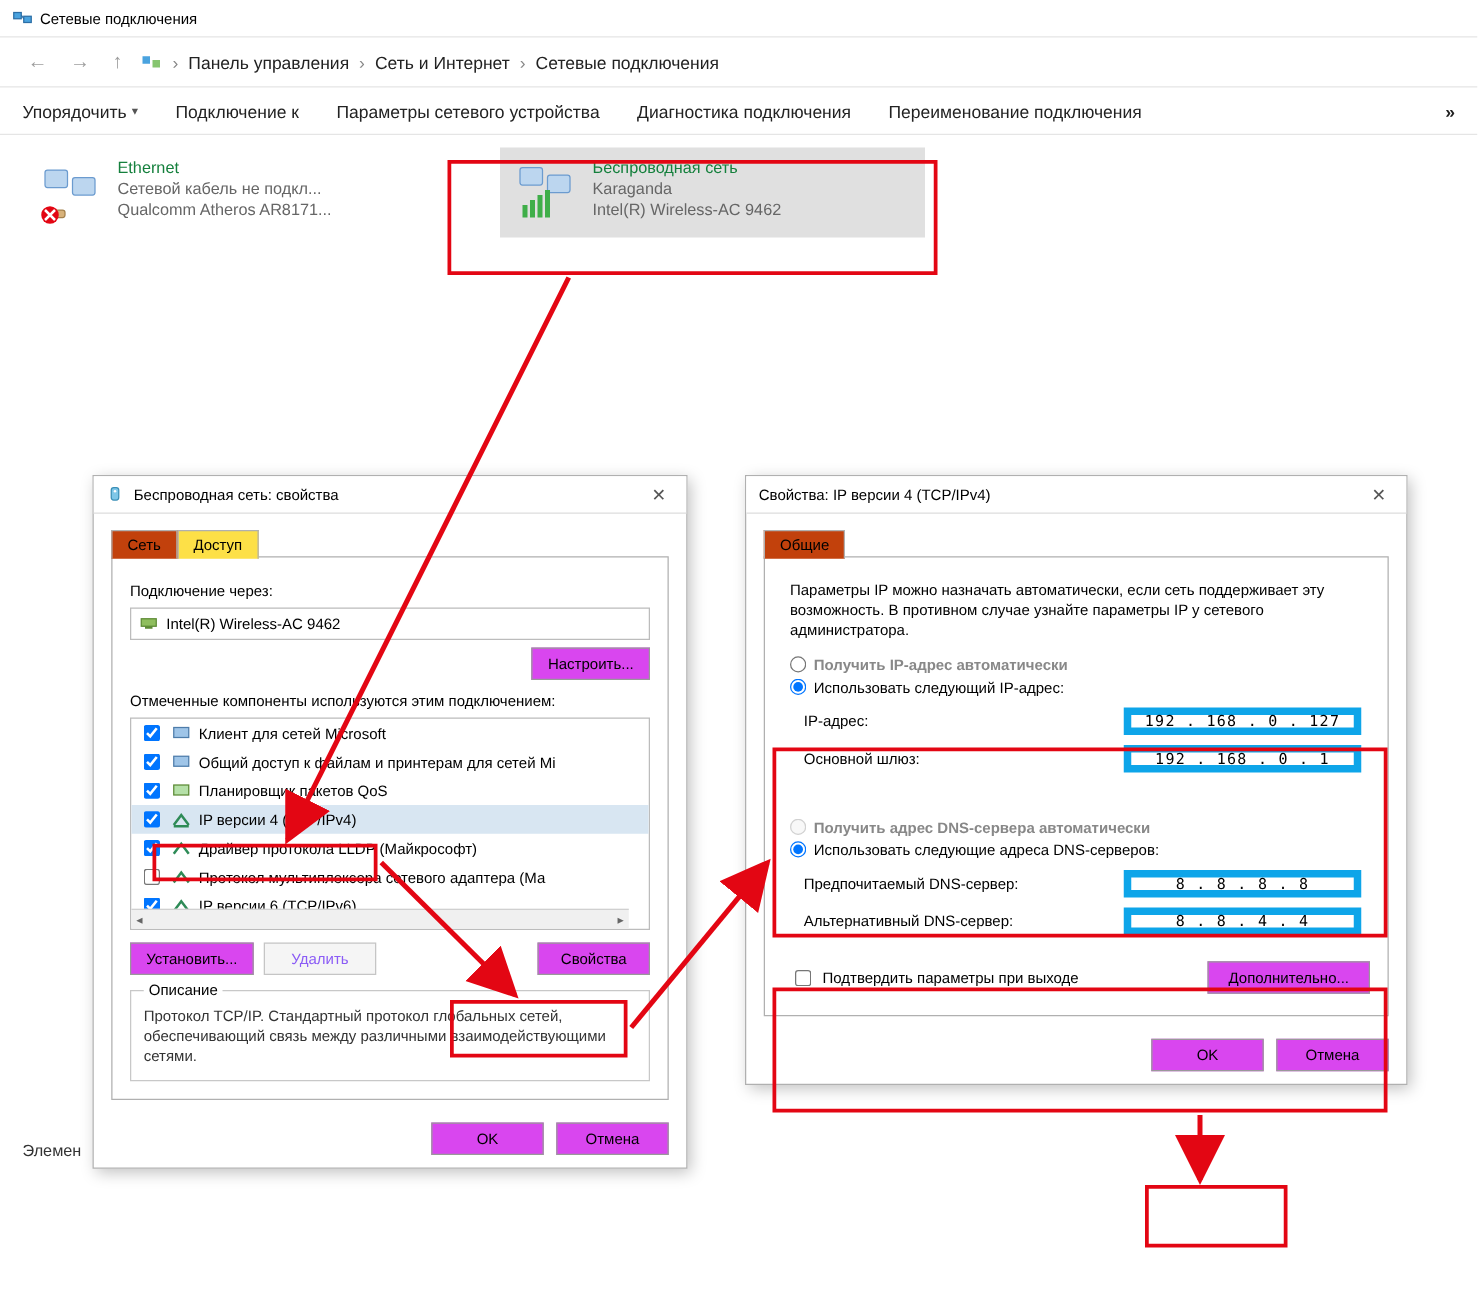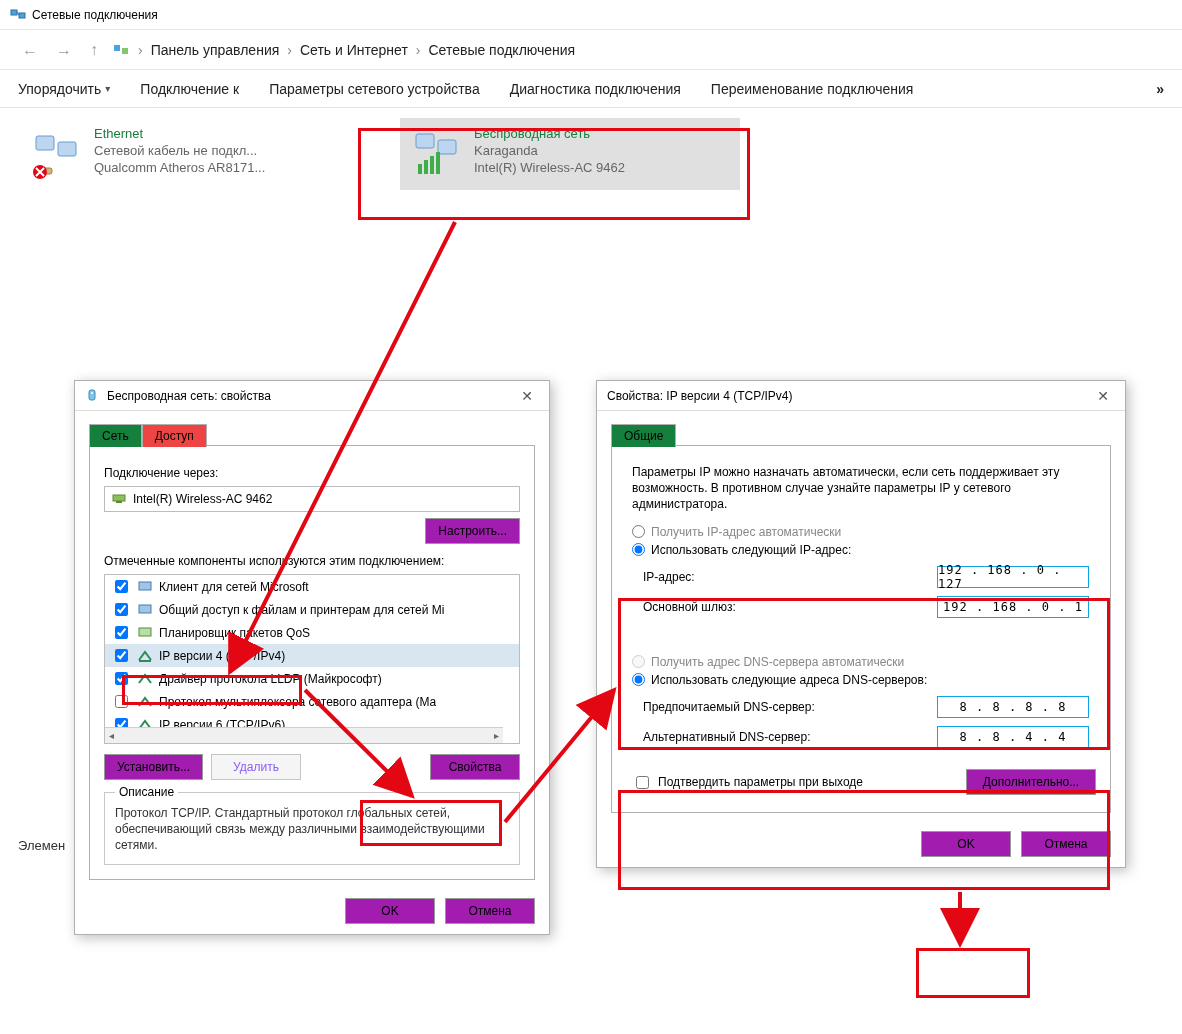--- a/index.html
+++ b/index.html
@@ -59,52 +59,52 @@
   .conn-icon svg { width:52px; height:52px; }
   .conn-text { display:flex; flex-direction:column; gap:2px; font-size:13px; }
   .conn-text .name { color:#15803d; }
   .conn-text .sub { color:#666; }
   .conn-text .dev { color:#666; }
   
   .redbox { position:absolute; border:3px solid #e30613; pointer-events:none; z-index:50; }
   
   svg.arrows { position:absolute; top:0; left:0; width:1182px; height:1034px; pointer-events:none; z-index:60; }
   
-  .statusbar { position:absolute; left:18px; top:838px; font-size:13px; color:#333; }
+  .statusbar { position:absolute; left:18px; top:913px; font-size:13px; color:#333; }
   
   .dialog {
     position:absolute; background:#fff;
     border:1px solid #b0b0b0;
     box-shadow: 3px 3px 12px rgba(0,0,0,.25);
     font-size:12px;
   }
   .dlg-title {
     display:flex; align-items:center; justify-content:space-between;
     height:30px; padding:0 10px;
     background:#fff; border-bottom:1px solid #ddd;
   }
   .dlg-title .tleft { display:flex; align-items:center; gap:6px; }
   .dlg-close { font-size:14px; color:#555; padding:2px 6px; }
   .dlg-body { padding:8px 14px; }
   .tabs { display:flex; gap:0; margin-top:4px; }
   .tab {
     padding:4px 12px; border:1px solid #b0b0b0; border-bottom:none;
     background:#fff; font-size:12px; position:relative; top:1px;
   }
-  .tab.active { background:#15803d; z-index:2; }
-  .tab:not(.active) { background:#ef4444; }
+  .tab.active { background:#c2410c; z-index:2; }
+  .tab:not(.active) { background:#fde047; }
   .tab-pane { border:1px solid #b0b0b0; padding:14px; margin-top:-1px; }
   .field-label { margin:6px 0; }
   .adapter-box {
     border:1px solid #bcbcbc; padding:4px 6px; display:flex; align-items:center; gap:6px;
   }
   .btn {
     display:inline-flex; align-items:center; justify-content:center;
     min-width:90px; height:26px; padding:0 12px;
-    border:1px solid #999; background:#a21caf; font-size:12px;
+    border:1px solid #999; background:#d946ef; font-size:12px;
   }
   .btn.disabled { color:#8b5cf6; border-color:#c5c5c5; background:#f5f5f5; }
   .btn-row { display:flex; gap:8px; justify-content:flex-end; margin-top:6px; }
   .comp-list {
     border:1px solid #bcbcbc; height:170px; overflow:hidden; position:relative;
   }
   .comp-list .inner { height:100%; overflow:hidden; }
   .comp-list .row { display:flex; align-items:center; gap:6px; padding:2px 6px; }
   .comp-list .row .chk { width:13px; height:13px; }
   .comp-list .row .ico { width:16px; height:16px; flex:0 0 16px; }
@@ -121,29 +121,29 @@
   .desc-text { font-size:12px; color:#333; line-height:1.35; }
   .dlg-footer { display:flex; gap:10px; justify-content:flex-end; padding:10px 14px; }
   
   .ipv4 .intro { padding:4px 6px 10px 6px; line-height:1.35; }
   .ipv4 .radio-row { display:flex; align-items:center; gap:6px; padding:2px 6px; }
   .ipv4 .radio-row input[type=radio] { margin:0; }
   .ipv4 .group { border:1px solid transparent; padding:2px 0 6px 0; margin-left:10px; }
   .ipv4 .iprow { display:flex; align-items:center; justify-content:space-between; padding:4px 6px; }
   .ipv4 .iprow label { flex:1; }
   .ipv4 .ipfield {
-    width:152px; height:22px; border:1px solid #0ea5e9;
+    width:190px; height:22px; border:6px solid #0ea5e9;
     display:flex; align-items:center; justify-content:center;
     font-family: "Segoe UI", monospace; letter-spacing:1px;
   }
   .ipv4 .chk-row { display:flex; align-items:center; gap:6px; padding:6px; }
   
   .mini-monitor { width:16px; height:16px; }
   
-  .disabled-text { color:#888; }
+  .disabled-text { color:#888;font-weight:bold; }
 </style>
 </head>
 <body>
 
 <div class="titlebar">
   <svg class="icon-net" viewBox="0 0 16 16">
       <rect x="1" y="3" width="6" height="5" fill="#4aa3df" stroke="#2b6ea6"></rect>
       <rect x="9" y="6" width="6" height="5" fill="#4aa3df" stroke="#2b6ea6"></rect>
       <path d="M7 5 L9 8" stroke="#2b6ea6"></path>
     </svg>

